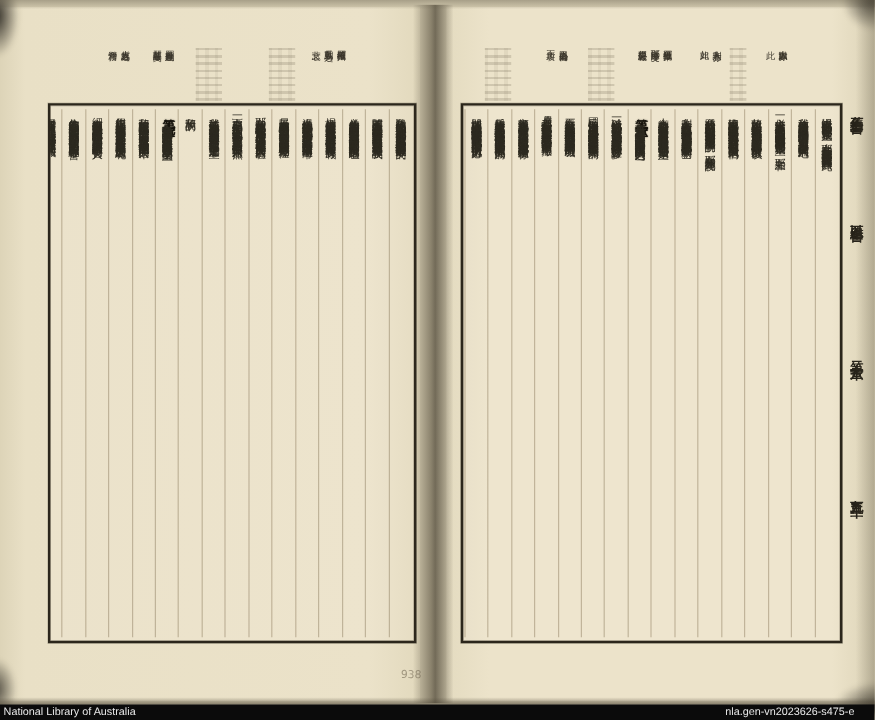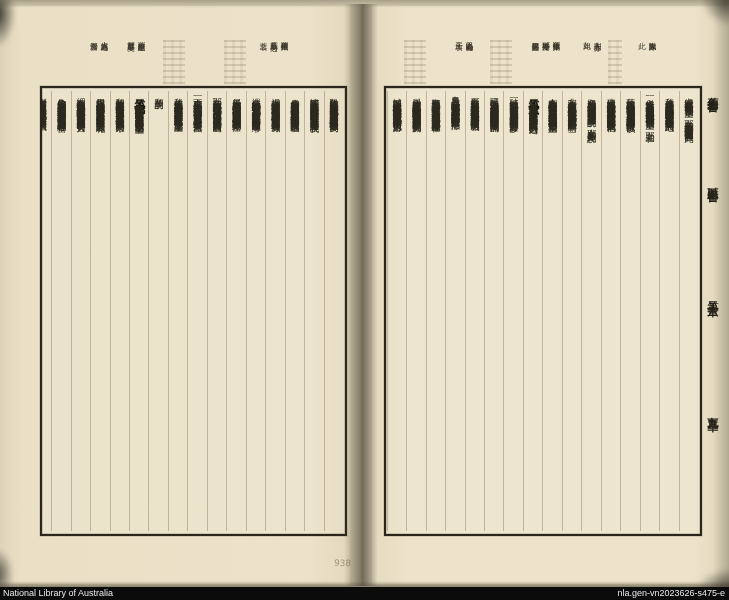--- a/index.html
+++ b/index.html
@@ -34,21 +34,21 @@
   .ghost{position:absolute;top:34px;width:22px;height:44px;opacity:.8;filter:blur(.6px);
     background:repeating-linear-gradient(180deg,rgba(118,108,88,.30) 0 2px,rgba(0,0,0,0) 2px 6px),
                repeating-linear-gradient(90deg,rgba(118,108,88,.12) 0 3px,rgba(0,0,0,0) 3px 8px);}
   
   .margin-item{position:absolute;writing-mode:vertical-rl;text-orientation:upright;
     font-size:11px;letter-spacing:1.2px;color:#262219;font-weight:600;}
   
   #footer-bar{position:absolute;left:0;bottom:0;width:729px;height:13px;background:#0b0b0b;
     font-family:"Liberation Sans", sans-serif;color:#e9e9e9;font-size:9px;line-height:13px;}
   #footer-left{position:absolute;left:3px;top:0;}
-  #footer-right{position:absolute;right:4px;top:0;}
+  #footer-right{position:absolute;right:17px;top:0;}
   
   .blob{position:absolute;filter:blur(2px);}
   #blob-tl{left:-8px;top:-10px;width:24px;height:58px;background:radial-gradient(ellipse at 20% 40%,rgba(15,13,10,.85),rgba(15,13,10,0) 70%);}
   #blob-tr{right:-6px;top:-8px;width:34px;height:34px;background:radial-gradient(ellipse at 80% 20%,rgba(15,13,10,.8),rgba(15,13,10,0) 70%);}
   #blob-bl{left:-6px;bottom:8px;width:20px;height:44px;background:radial-gradient(ellipse at 10% 60%,rgba(15,13,10,.7),rgba(15,13,10,0) 70%);}
   #blob-br{right:-8px;bottom:6px;width:42px;height:26px;background:radial-gradient(ellipse at 90% 80%,rgba(15,13,10,.75),rgba(15,13,10,0) 70%);}
   #edge-right{position:absolute;right:0;top:0;width:16px;height:588px;
     background:linear-gradient(90deg,rgba(95,88,70,0),rgba(95,88,70,.35));}
   #edge-top{position:absolute;left:0;top:0;width:729px;height:8px;
     background:linear-gradient(180deg,rgba(95,88,70,.4),rgba(95,88,70,0));}

